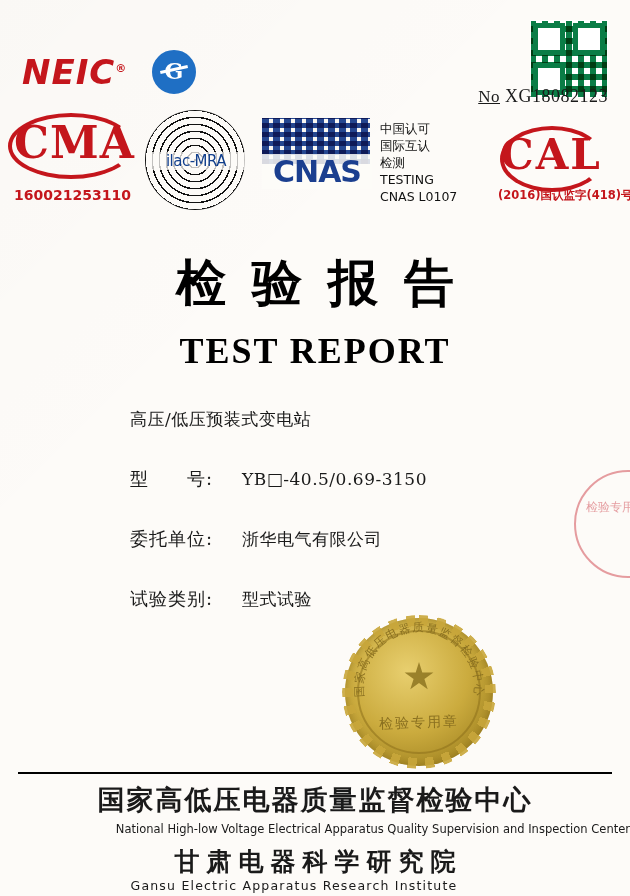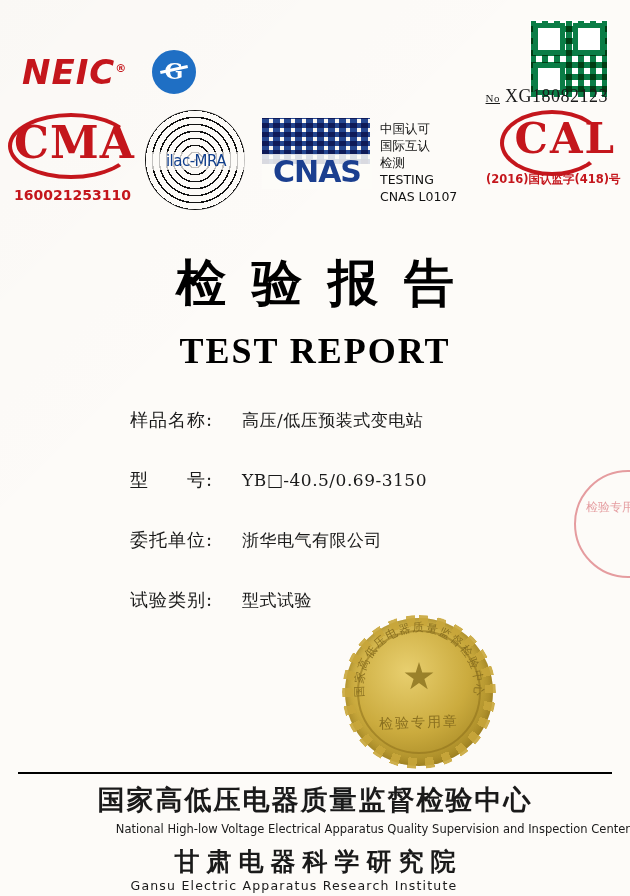--- a/index.html
+++ b/index.html
@@ -114,21 +114,21 @@
     position: absolute;
     right: 22px;
     top: 86px;
     font-family: "Liberation Serif", serif;
     font-size: 18px;
     letter-spacing: 0.5px;
     white-space: nowrap;
   }
   .report-no .nolab {
     text-decoration: underline;
-    font-size: 11px;
+    font-size: 17px;
   }
 
   
   .mark-row {
     position: absolute;
     top: 110px;
     left: 0;
     width: 630px;
     height: 110px;
   }
@@ -241,23 +241,23 @@
     font-size: 12.5px;
     line-height: 17px;
     color: #111;
     white-space: nowrap;
   }
 
   
   .cal {
     position: absolute;
     right: 14px;
-    top: 0;
+    top: 16px;
     width: 130px;
-    text-align: right;
+    text-align: center;
   }
   .cal-mark {
     position: relative;
     height: 62px;
   }
   .cal-ring {
     position: absolute;
     left: 14px;
     top: 0;
     width: 96px;
@@ -277,20 +277,21 @@
     color: #c4161c;
     letter-spacing: 2px;
     line-height: 54px;
   }
   .cal-code {
     font-family: "DejaVu Sans", sans-serif;
     font-size: 11.5px;
     font-weight: bold;
     color: #c4161c;
     white-space: nowrap;
+    margin-left: 12px;
   }
 
   
   .title-cn {
     position: absolute;
     top: 250px;
     left: 0;
     width: 630px;
     text-align: center;
     font-family: "DejaVu Serif", serif;
@@ -540,21 +541,20 @@
       </div>
       <div class="cal-code">(2016)国认监字(418)号</div>
     </div>
   </div>
 
   <div class="title-cn">检验报告</div>
   <div class="title-en">TEST REPORT</div>
 
   <div class="fields">
     <div class="field">
-      <div class="field-label">样品名称:</div>
       <div class="field-value">高压/低压预装式变电站</div>
     </div>
     <div class="field">
       <div class="field-label spaced">型　　号:</div>
       <div class="field-value">YB□-40.5/0.69-3150</div>
     </div>
     <div class="field">
       <div class="field-label">委托单位:</div>
       <div class="field-value">浙华电气有限公司</div>
     </div>

